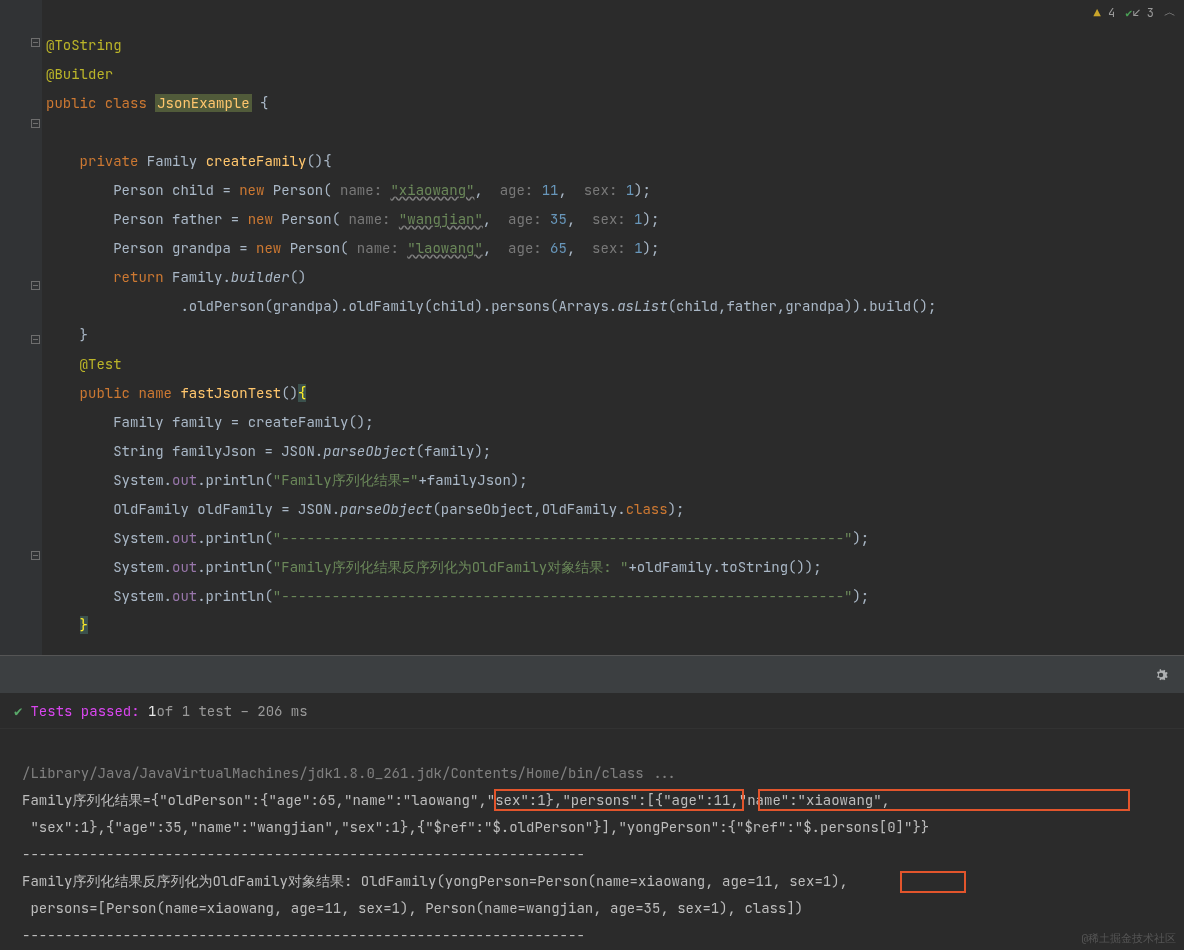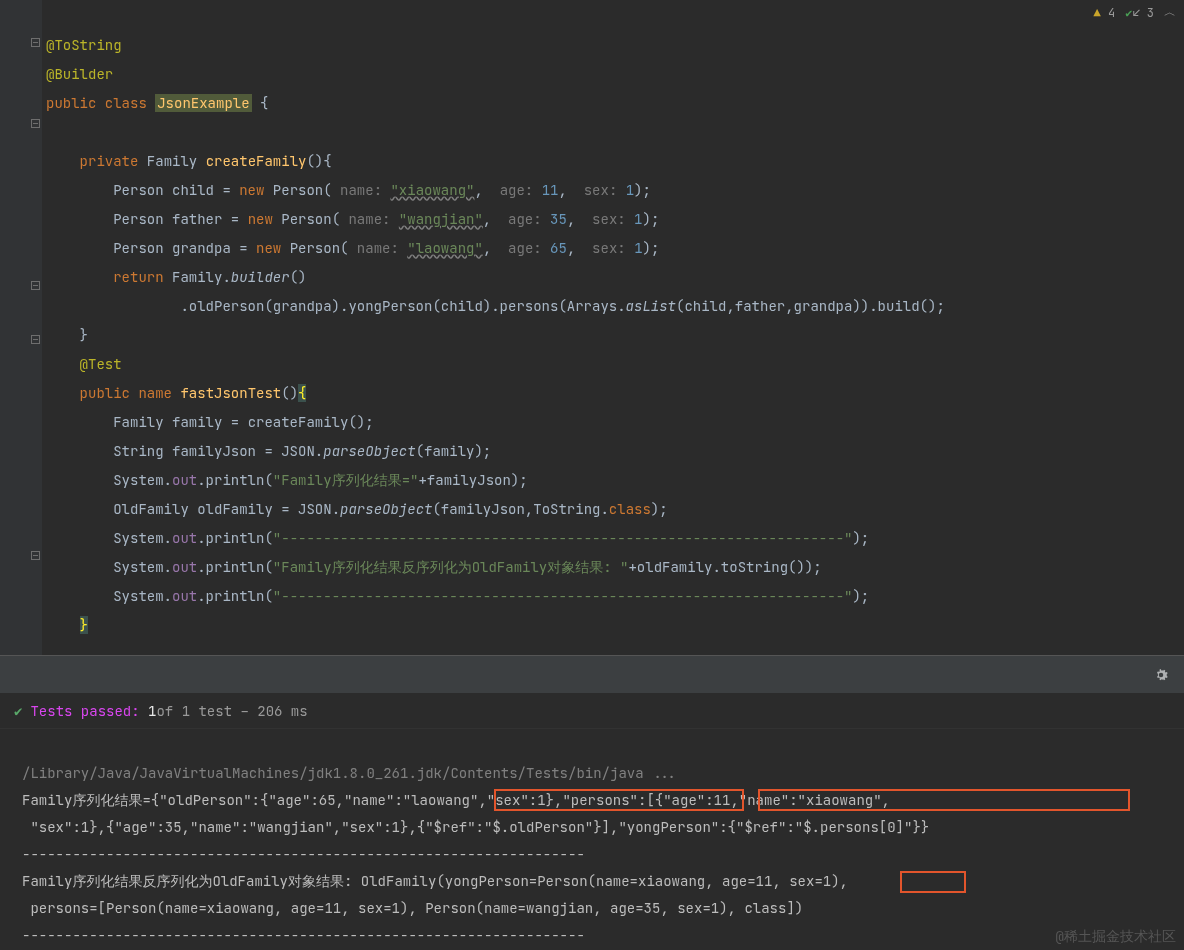--- a/index.html
+++ b/index.html
@@ -29,21 +29,21 @@
 .chev { color:#999; cursor:pointer; }
 .toolbar { height:38px; background:#3c3f41; display:flex; justify-content:flex-end; align-items:center; padding:0 14px; border-top:1px solid #555; }
 .gear { width:18px; height:18px; fill:#afb1b3; cursor:pointer; }
 .tests-row { height:36px; background:#2b2b2b; display:flex; align-items:center; padding:0 14px; color:#999; border-bottom:1px solid #323232; }
 .tests-row .chk { color:#59a869; margin-right:8px; }
 .tests-row .lbl { color:#d946ef; }
 .tests-row .val { color:#e8e8e8; }
 .console { background:#2b2b2b; padding:4px 0 4px 22px; line-height:27px; white-space:pre; font-family:inherit; color:#bcbcbc; position:relative; }
 .console .path { color:#808080; }
 .hlbox { position:absolute; border:2px solid #e2552c; pointer-events:none; }
-.wm { position:absolute; right:8px; bottom:4px; color:#555; font-size:14px; }
+.wm { position:absolute; right:8px; bottom:4px; color:#555; font-size:11px; }
 </style>
 </head>
 <body>
 
 <div class="editor">
   <div class="top-ind">
     <span><span class="warn-ic">▲</span> <span>4</span></span>
     <span><span class="chk-ic">✔</span><span style="color:#999">↙</span> <span>3</span></span>
     <span class="chev">︿</span>
   </div>
@@ -86,28 +86,28 @@
   <div class="code">
 <span class="ann">@ToString</span>
 <span class="ann">@Builder</span>
 <span class="kw">public</span> <span class="kw">class</span> <span class="hl-cls">JsonExample</span><span> {</span>
 
     <span class="kw">private</span> <span class="cls">Family</span> <span class="mth">createFamily</span><span>(){</span>
         <span class="cls">Person</span> <span>child</span><span> = </span><span class="kw">new</span> <span>Person</span>( <span class="hint">name:</span> <span class="str-u">"xiaowang"</span>,  <span class="hint">age:</span> <span class="num">11</span>,  <span class="hint">sex:</span> <span class="num">1</span><span>);</span>
         <span class="cls">Person</span> <span>father</span><span> = </span><span class="kw">new</span> <span>Person</span>( <span class="hint">name:</span> <span class="str-u">"wangjian"</span>,  <span class="hint">age:</span> <span class="num">35</span>,  <span class="hint">sex:</span> <span class="num">1</span><span>);</span>
         <span class="cls">Person</span> <span>grandpa</span><span> = </span><span class="kw">new</span> <span>Person</span>( <span class="hint">name:</span> <span class="str-u">"laowang"</span>,  <span class="hint">age:</span> <span class="num">65</span>,  <span class="hint">sex:</span> <span class="num">1</span><span>);</span>
         <span class="kw">return</span> <span>Family</span>.<span class="it">builder</span>()
-                <span>.oldPerson(grandpa).yongPerson(child).persons(Arrays.</span><span class="it">asList</span><span>(child,father,grandpa)).build();</span>
+                <span>.oldPerson(grandpa).oldFamily(child).persons(Arrays.</span><span class="it">asList</span><span>(child,father,grandpa)).build();</span>
     <span>}</span>
     <span class="ann">@Test</span>
     <span class="kw">public</span> <span class="kw">name</span> <span class="mth">fastJsonTest</span><span>()</span><span class="curl">{</span>
         <span>Family</span> <span>family</span><span> = </span><span>createFamily();</span>
         <span>String</span> <span>familyJson</span><span> = </span><span>JSON</span>.<span class="it">parseObject</span><span>(family);</span>
         <span>System.</span><span class="st-it">out</span><span>.println(</span><span class="str">"Family序列化结果="</span><span>+familyJson);</span>
-        <span>OldFamily</span> <span>oldFamily</span><span> = </span><span>JSON</span>.<span class="it">parseObject</span><span>(familyJson,ToString.</span><span class="kw">class</span><span>);</span>
+        <span>OldFamily</span> <span>oldFamily</span><span> = </span><span>JSON</span>.<span class="it">parseObject</span><span>(parseObject,OldFamily.</span><span class="kw">class</span><span>);</span>
         <span>System.</span><span class="st-it">out</span><span>.println(</span><span class="str">"-------------------------------------------------------------------"</span><span>);</span>
         <span>System.</span><span class="st-it">out</span><span>.println(</span><span class="str">"Family序列化结果反序列化为OldFamily对象结果: "</span><span>+oldFamily.toString());</span>
         <span>System.</span><span class="st-it">out</span><span>.println(</span><span class="str">"-------------------------------------------------------------------"</span><span>);</span>
     <span class="curl">}</span>
 
     <span class="cmt">解释</span>
     <span class="ann">@Test</span>
 </div>
 </div>
 
@@ -119,21 +119,21 @@
 
 <div class="tests-row">
   <span class="chk">✔</span>
   <span class="lbl">Tests passed:</span>
   <span>&nbsp;</span>
   <span class="val">1</span>
   <span> of 1 test – 206 ms</span>
 </div>
 
 <div class="console">
-<span class="path">/Library/Java/JavaVirtualMachines/jdk1.8.0_261.jdk/Contents/Tests/bin/java ...</span>
+<span class="path">/Library/Java/JavaVirtualMachines/jdk1.8.0_261.jdk/Contents/Home/bin/class ...</span>
 <span>Family序列化结果={"oldPerson":{"age":65,"name":"laowang","sex":1},"persons":[{"age":11,"name":"xiaowang",</span>
 <span> "sex":1},{"age":35,"name":"wangjian","sex":1}</span><span>,{"$ref":"$.oldPerson"}]</span><span>,</span><span>"yongPerson":{"$ref":"$.persons[0]"}}</span>
 <span>-------------------------------------------------------------------</span>
 <span>Family序列化结果反序列化为OldFamily对象结果: OldFamily(yongPerson=Person(name=xiaowang, age=11, sex=1),</span>
 <span> persons=[Person(name=xiaowang, age=11, sex=1), Person(name=wangjian, age=35, sex=1),</span><span> class]</span><span>)</span>
 <span>-------------------------------------------------------------------</span>
 <div class="hlbox" style="left:494px; top:60px; width:250px; height:22px;"></div>
 <div class="hlbox" style="left:758px; top:60px; width:372px; height:22px;"></div>
 <div class="hlbox" style="left:900px; top:142px; width:66px; height:22px;"></div>
 </div>

